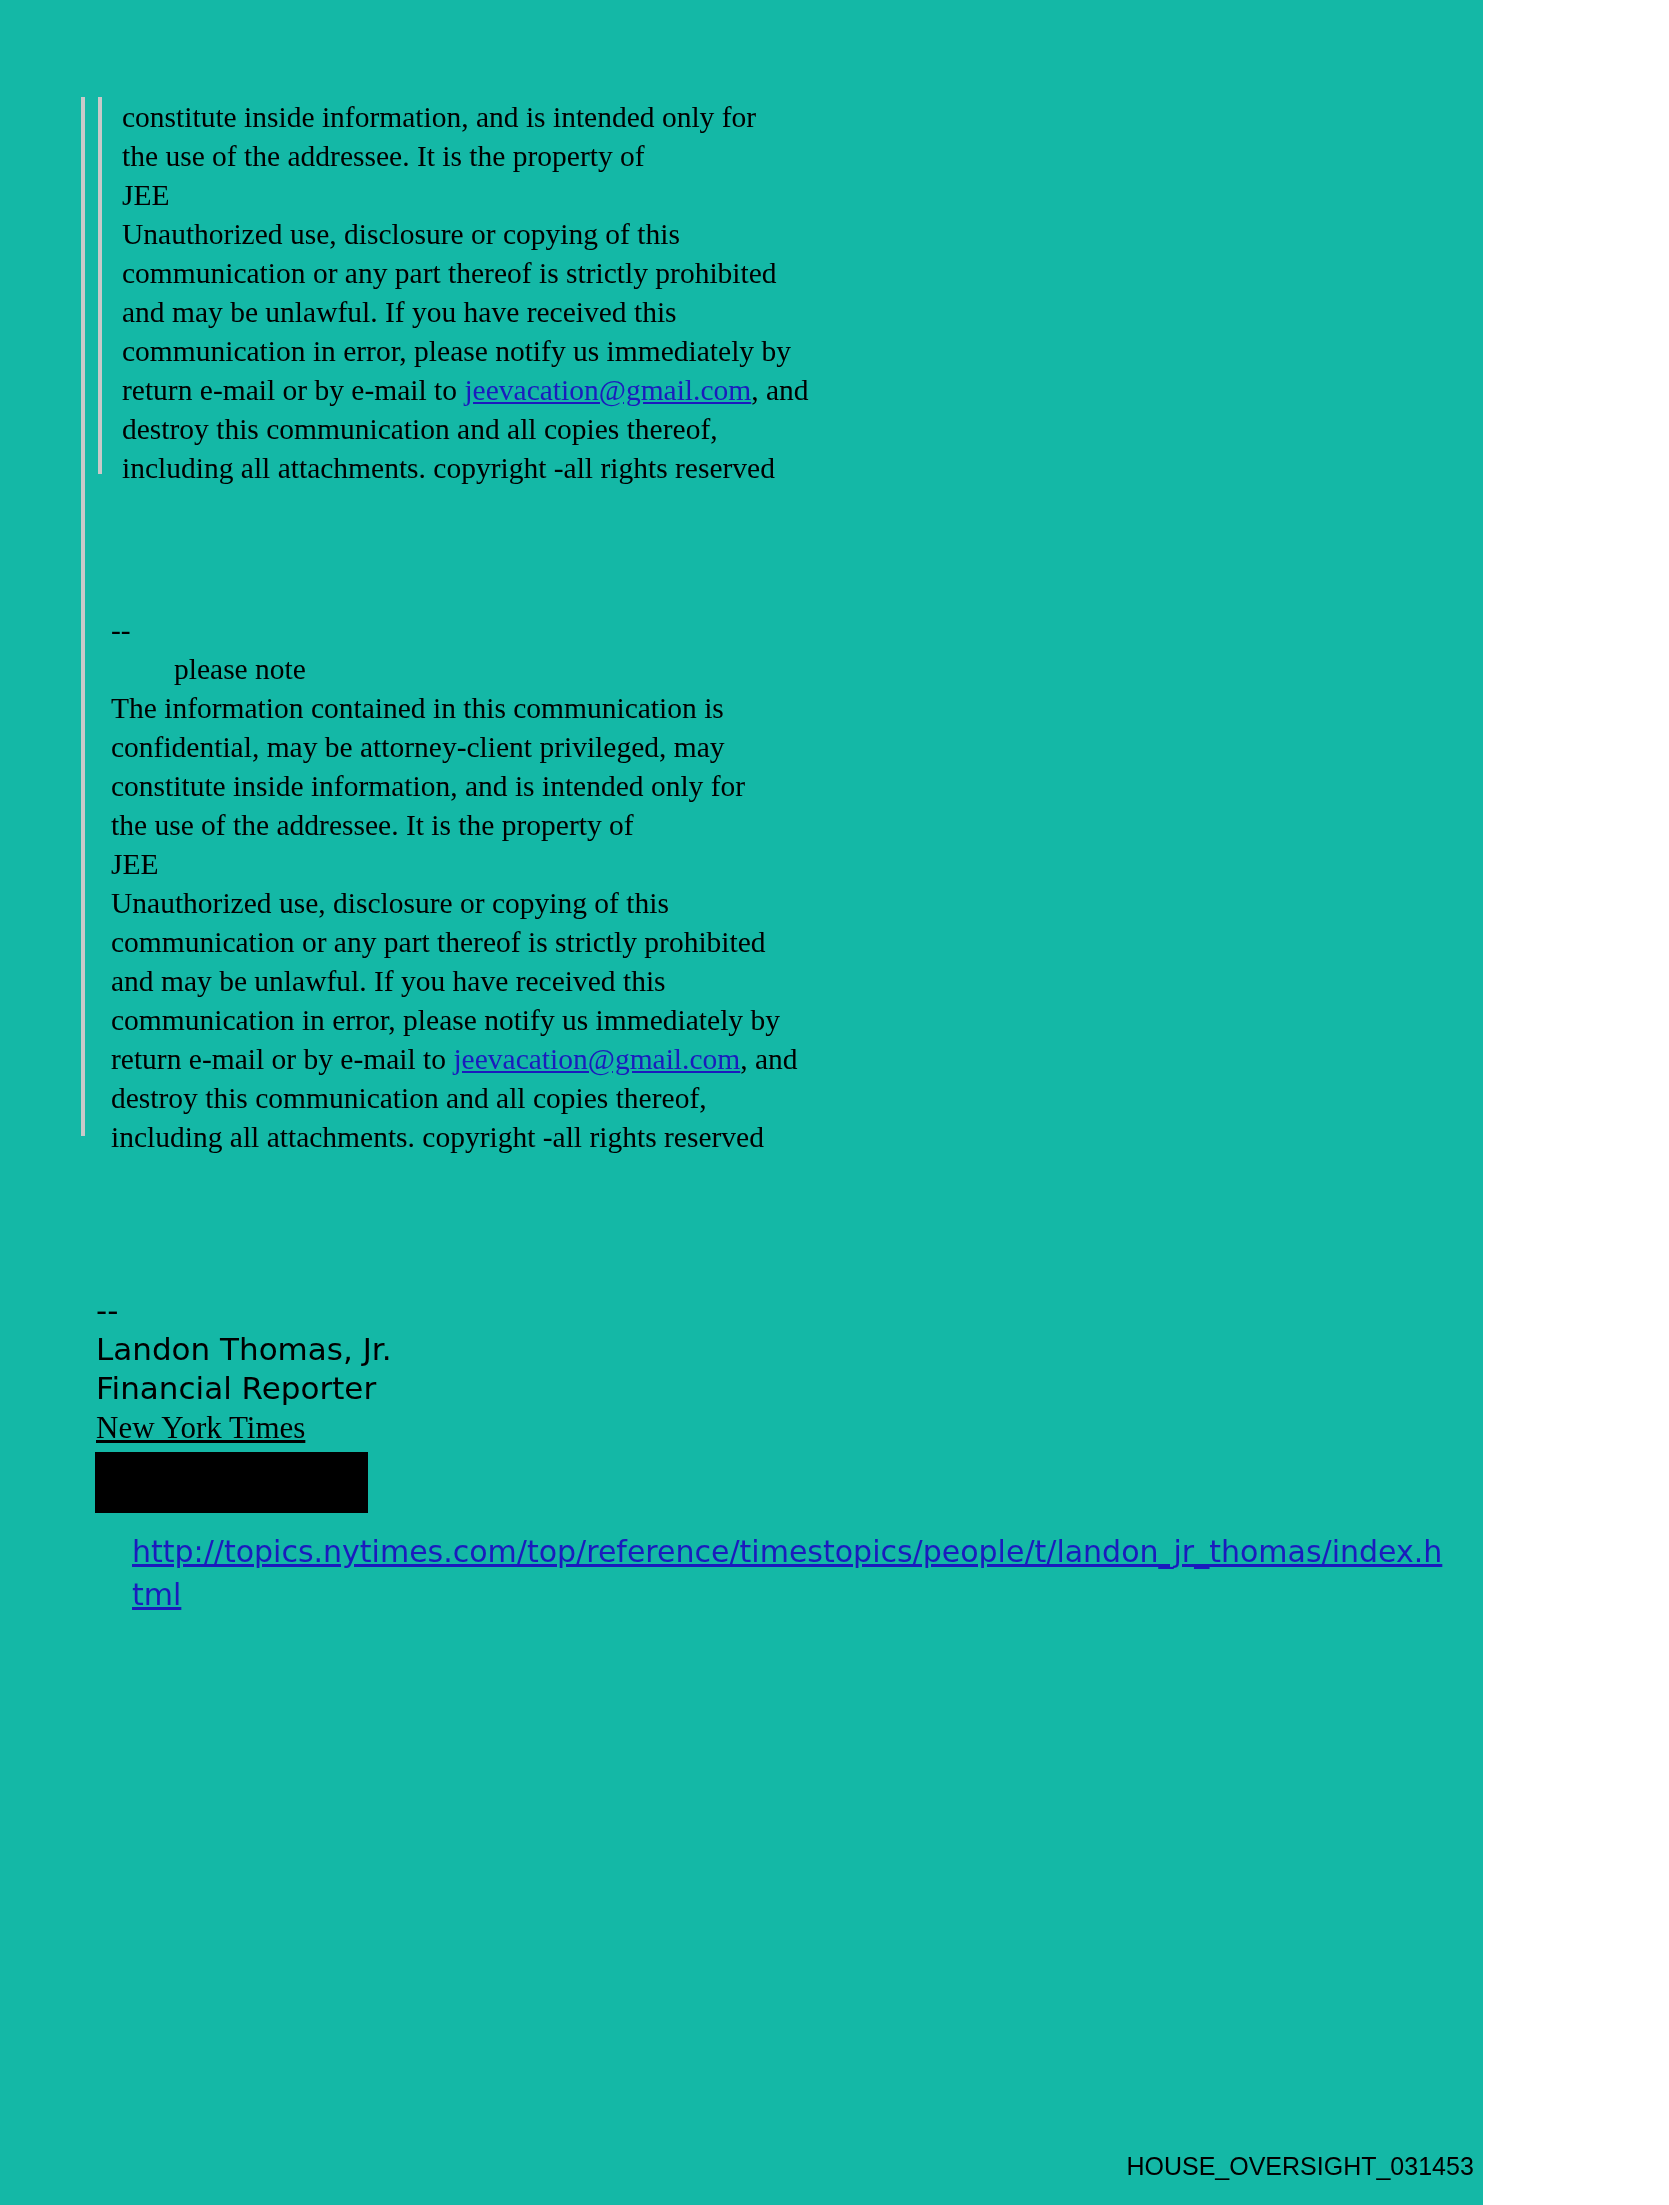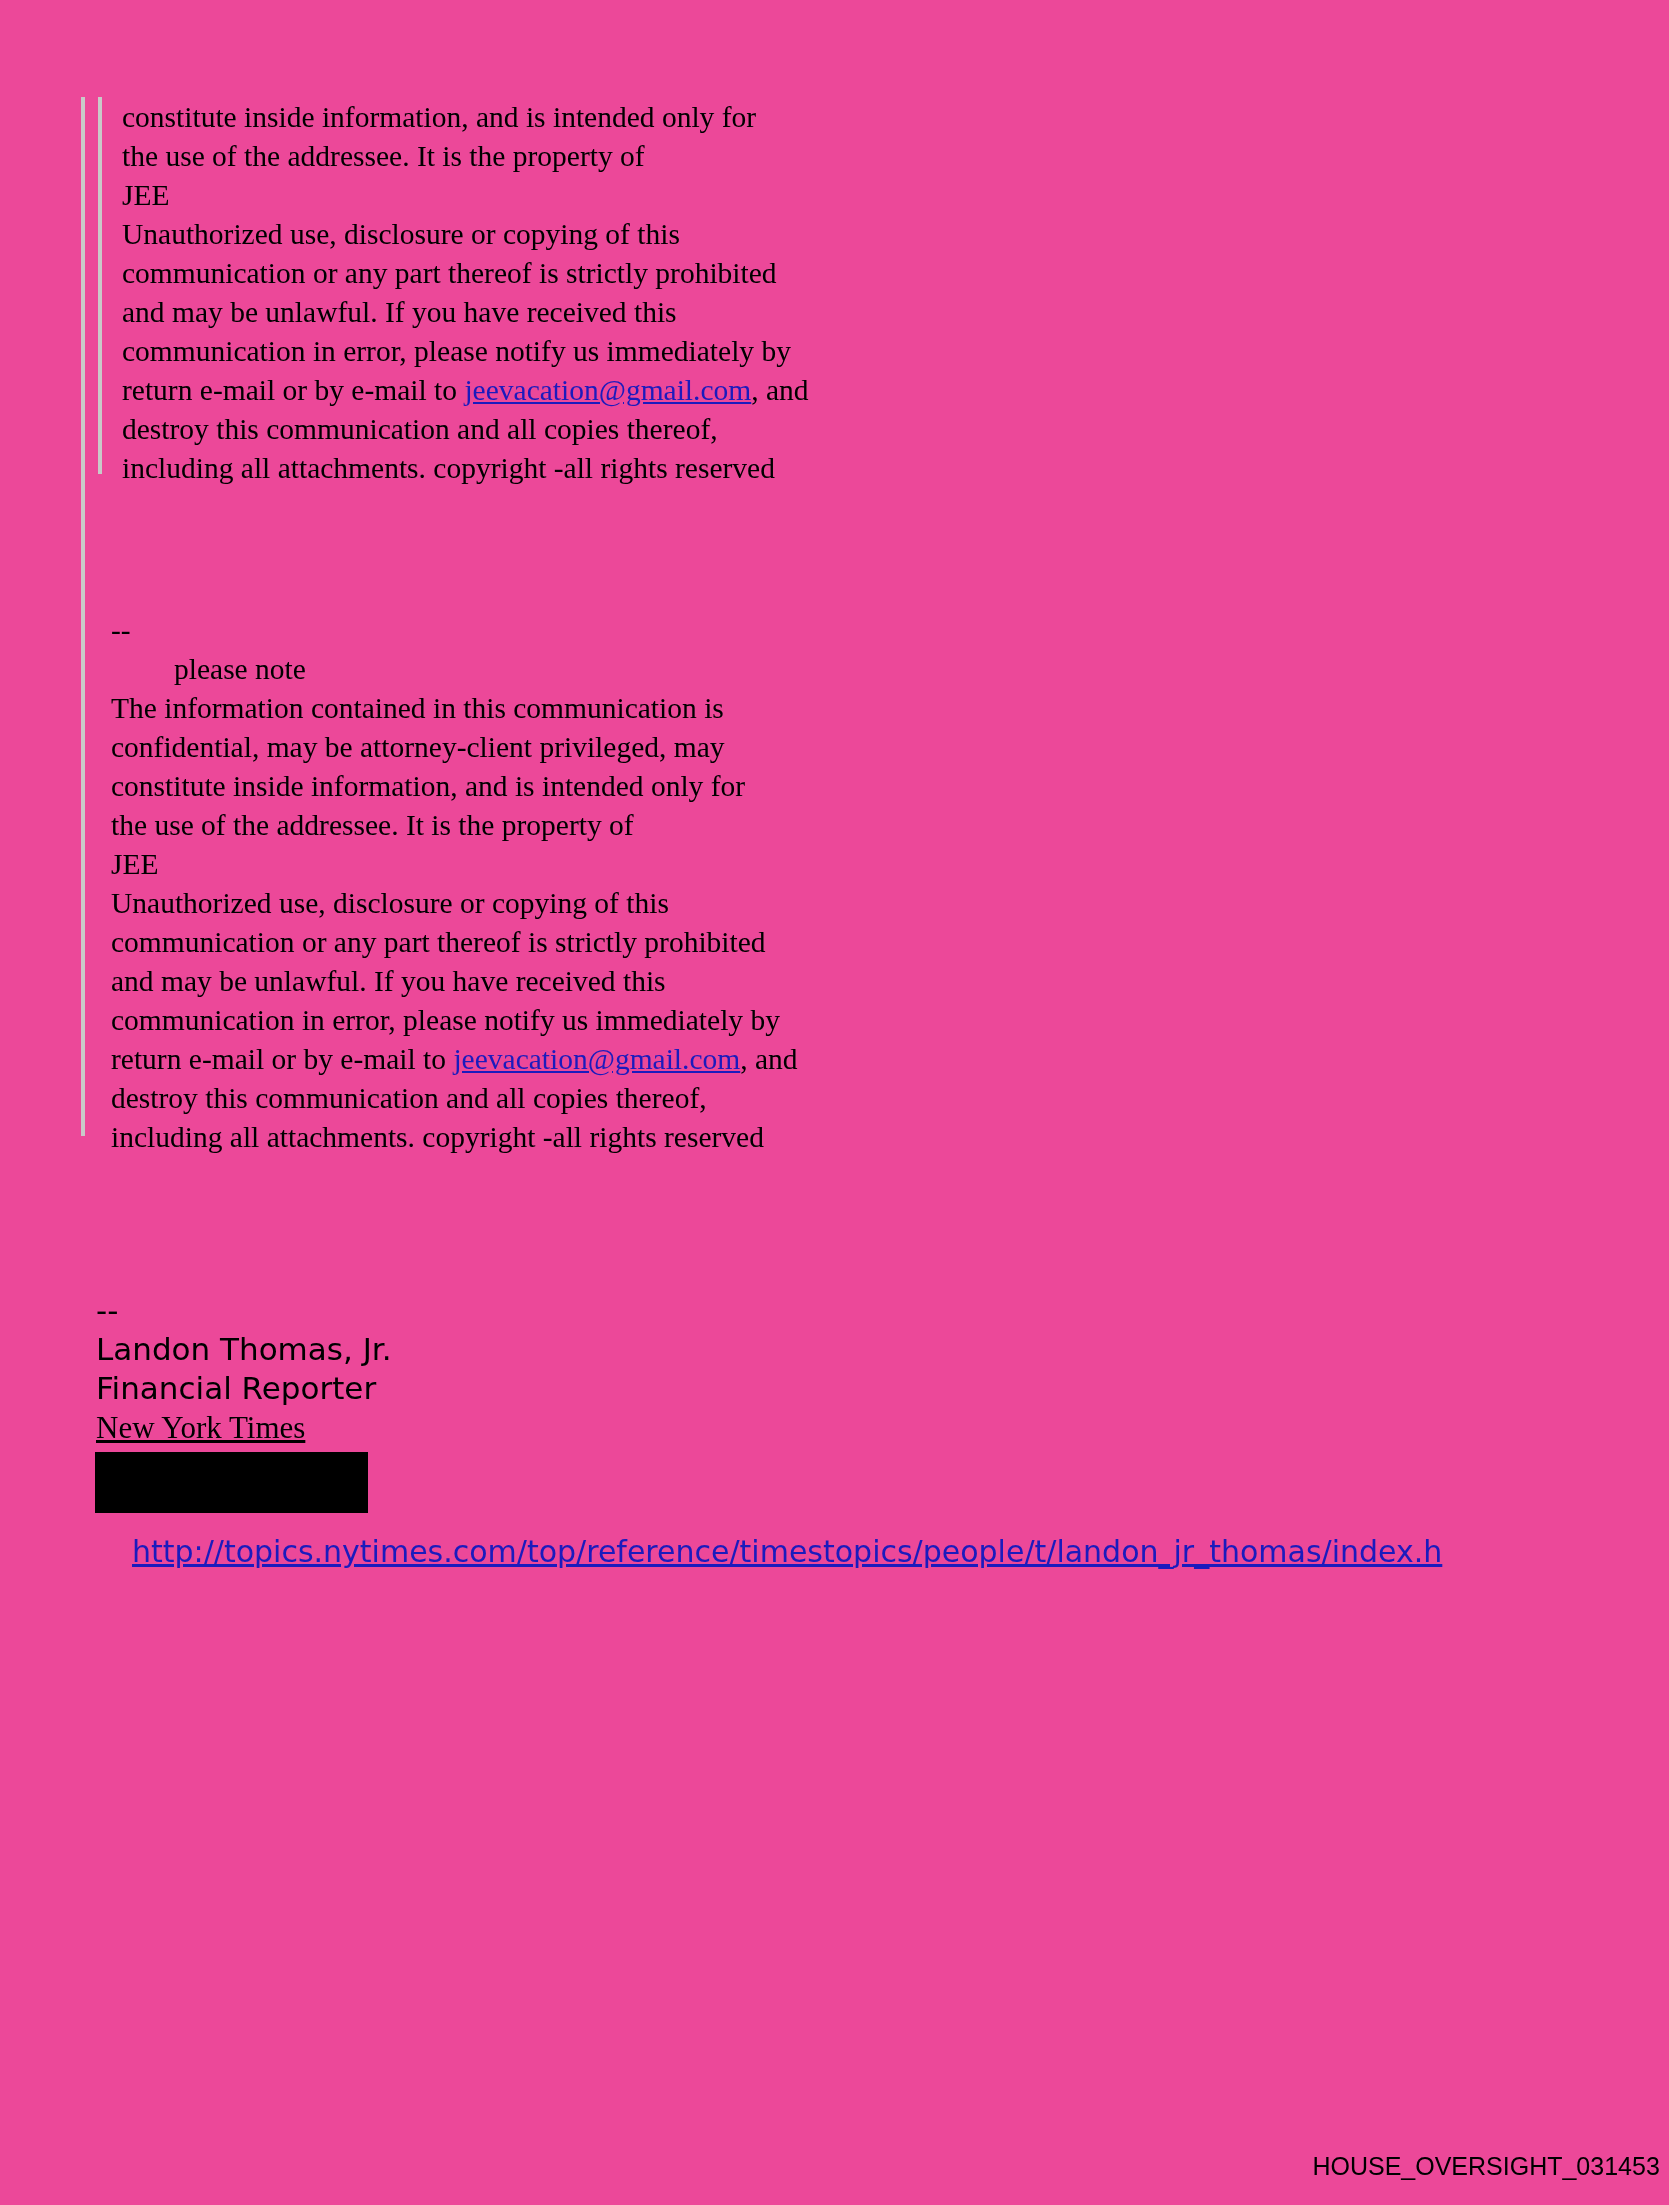--- a/index.html
+++ b/index.html
@@ -1,21 +1,21 @@
 <!DOCTYPE html>
 <html style="font-size:10.5px"><head>
 <meta charset="utf-8">
 <style>
   * { margin: 0; padding: 0; box-sizing: border-box; }
   html, body { background: #ffffff; }
   #page {
     position: relative;
-    width: 1669px;
+    width: 1483px;
     height: 2205px;
-    background: #ec4899;
+    background: #14b8a6;
     overflow: hidden;
     color: #000000;
   }
 
   
   .quote-bar {
     position: absolute;
     width: 3.9px;
     background: #c9c9c9;
   }
@@ -133,18 +133,19 @@
     <div class="line">--</div>
     <div class="line">Landon Thomas, Jr.</div>
     <div class="line">Financial Reporter</div>
     <div class="line"><a class="org">New York Times</a></div>
   </div>
 
   <div id="redaction-box"></div>
 
   <div id="article-url">
     <div class="url-line">http://topics.nytimes.com/top/reference/timestopics/people/t/landon_jr_thomas/index.h</div>
+    <div class="url-line">tml</div>
   </div>
 
   <div id="footer-bates">HOUSE_OVERSIGHT_031453</div>
 
 </div>
 
 
 </body></html>

